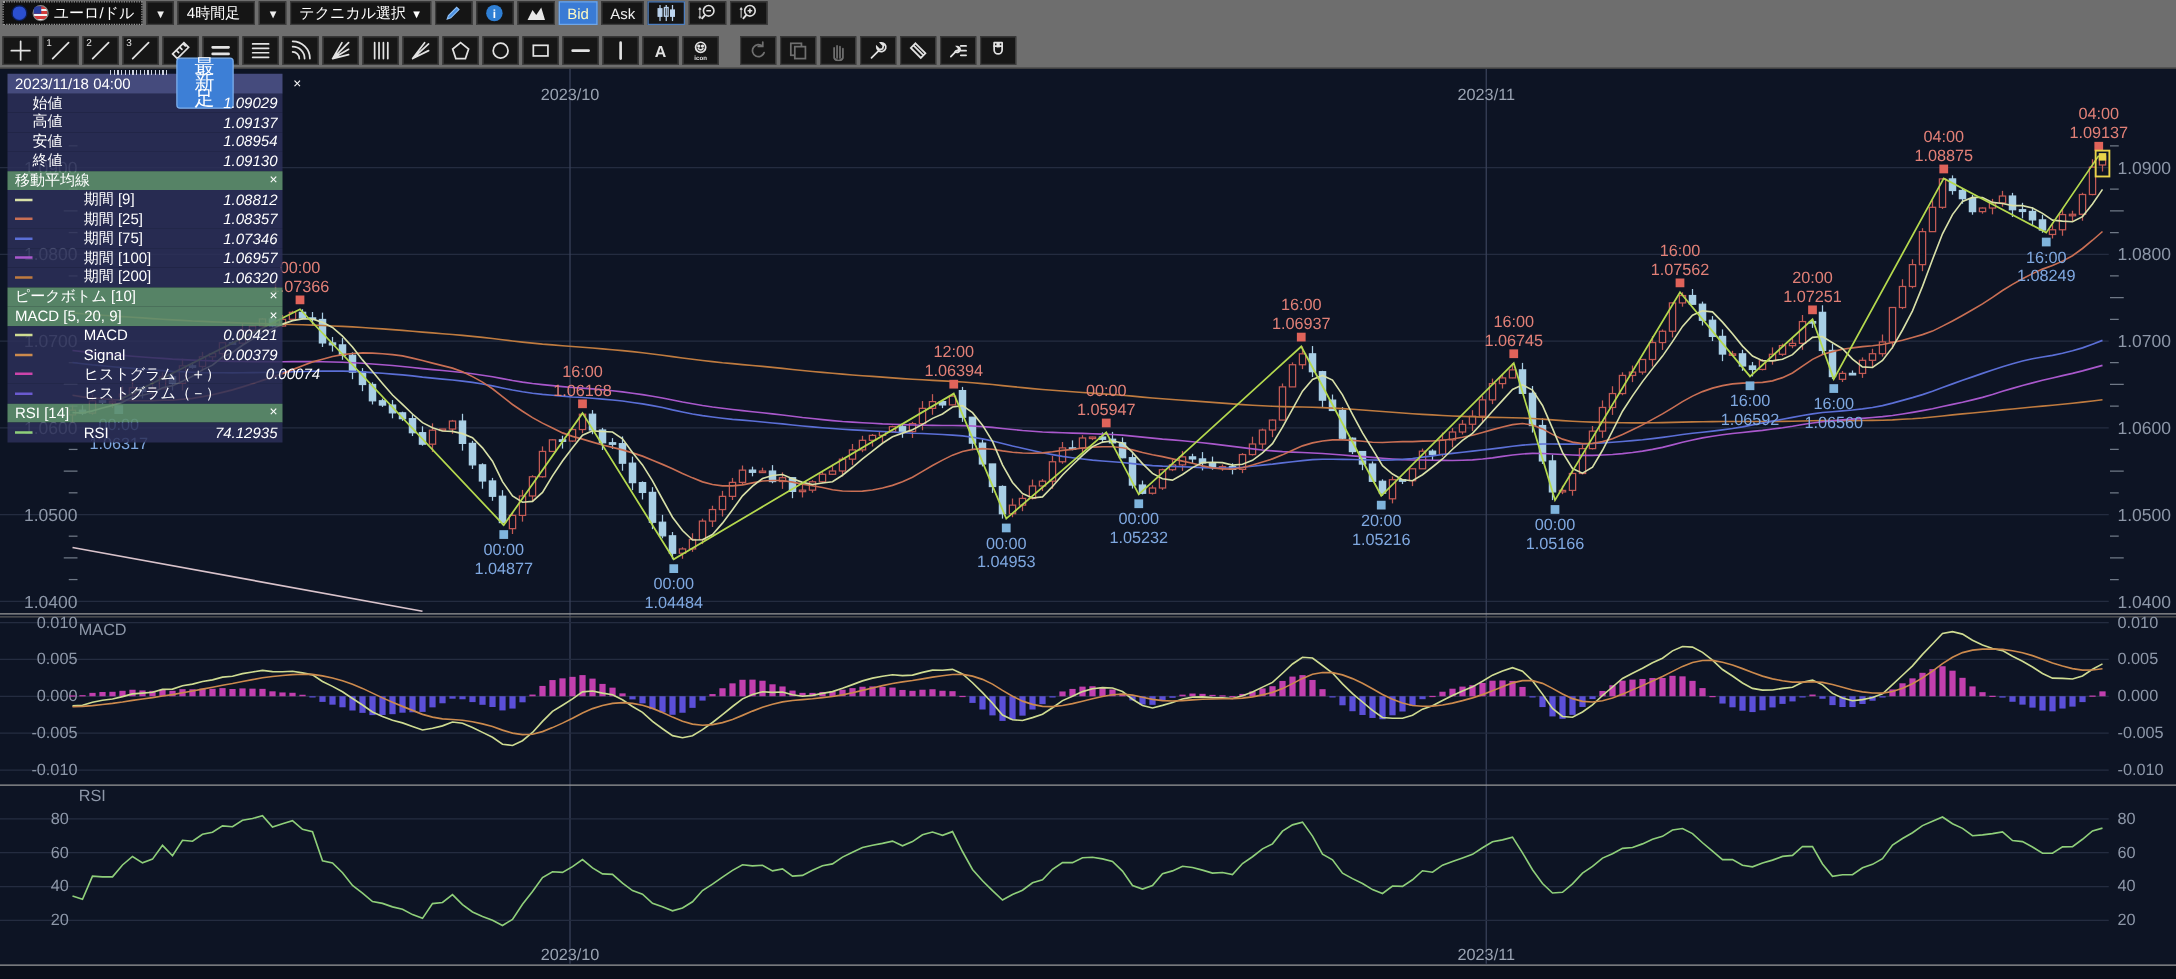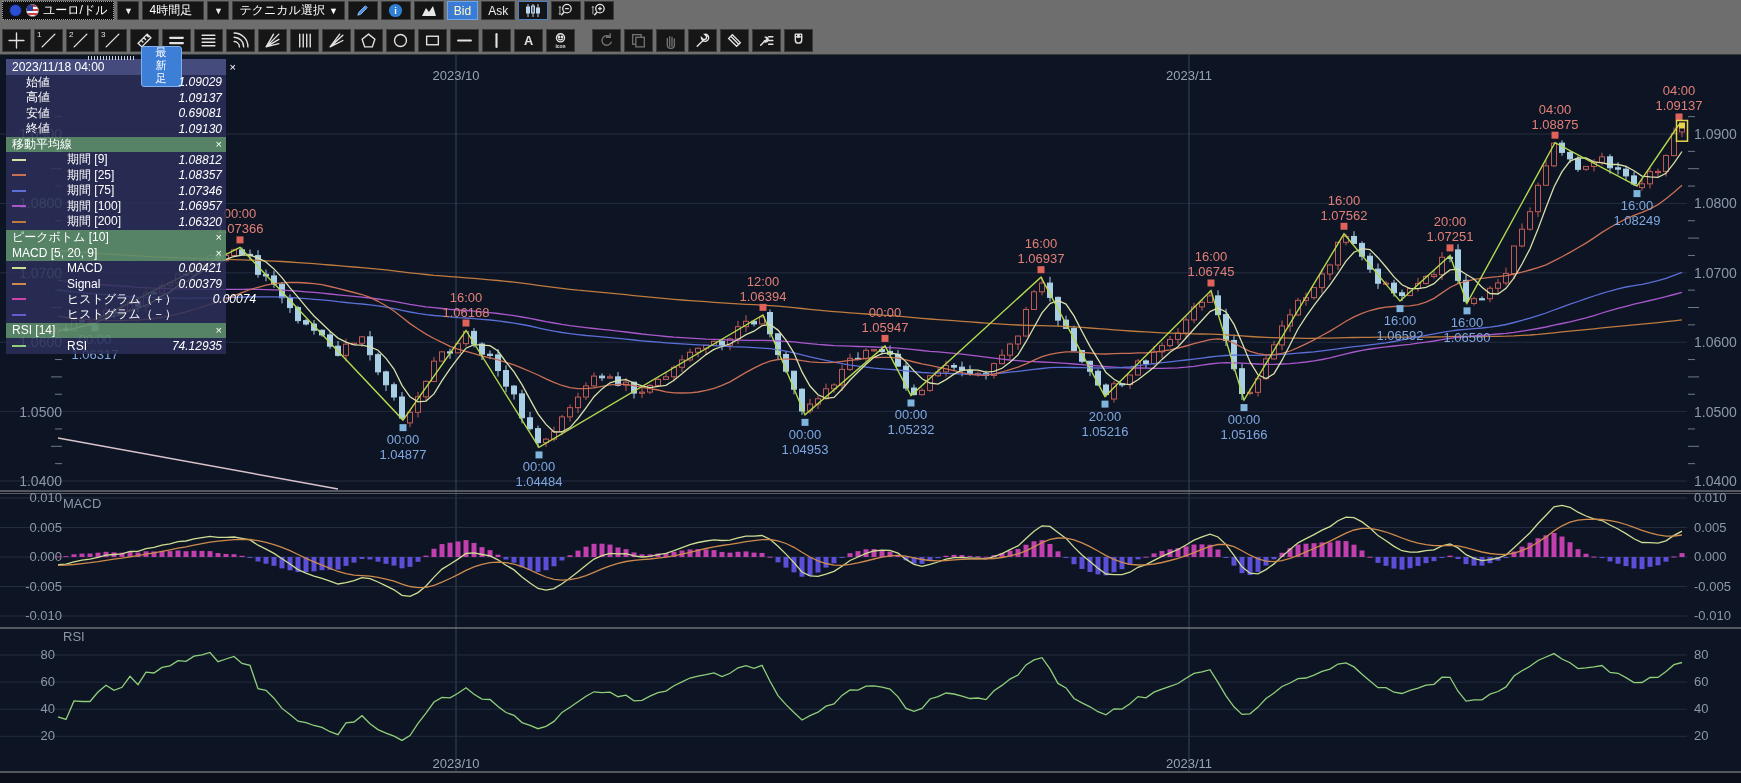--- a/index.html
+++ b/index.html
@@ -38,21 +38,21 @@
   .prow{display:flex;align-items:center;height:15.5px;background:rgba(44,48,88,0.86);
     padding:0 4px 0 6px;gap:36px;}
   .prow.hdr{background:rgba(74,80,134,0.92);}
   .prow.sect{background:rgba(94,143,110,0.90);}
   .prow .lbl{white-space:nowrap;}
   .prow .ind{padding-left:14px;}
   .prow .val{margin-left:auto;white-space:nowrap;font-style:italic;}
   .prow .x{margin-left:auto;color:#fff;font-size:11px;cursor:default;padding-left:6px;}
   .prow .x.after{margin-left:6px;}
   .chip{background:#3d7fd6;border:1px solid #7fb0ec;border-radius:3px;color:#fff;
-    font-size:11px;padding:0 14px;line-height:13px;margin-left:auto;font-family:Liberation Mono, monospace;}
+    font-size:16px;padding:0 14px;line-height:13px;margin-left:auto;}
   .sw{width:14px;height:2px;margin-right:5px;flex:0 0 auto;}
 </style>
 </head>
 <body>
 
 <div class="screen">
 
   <svg id="chart" width="1741" height="783">
       <rect x="0" y="55" width="1741" height="728" fill="#0d1424"></rect>
       <rect x="0" y="773" width="1741" height="10" fill="#0a0f1a"></rect>
@@ -1110,21 +1110,21 @@
       <div class="prow">
         <span class="lbl ind">始値</span>
         <span class="val">1.09029</span>
       </div>
       <div class="prow">
         <span class="lbl ind">高値</span>
         <span class="val">1.09137</span>
       </div>
       <div class="prow">
         <span class="lbl ind">安値</span>
-        <span class="val">0.69081</span>
+        <span class="val">1.08954</span>
       </div>
       <div class="prow">
         <span class="lbl ind">終値</span>
         <span class="val">1.09130</span>
       </div>
       <div class="prow sect">
         <span class="lbl">移動平均線</span>
         <span class="x">×</span>
       </div>
       <div class="prow">

